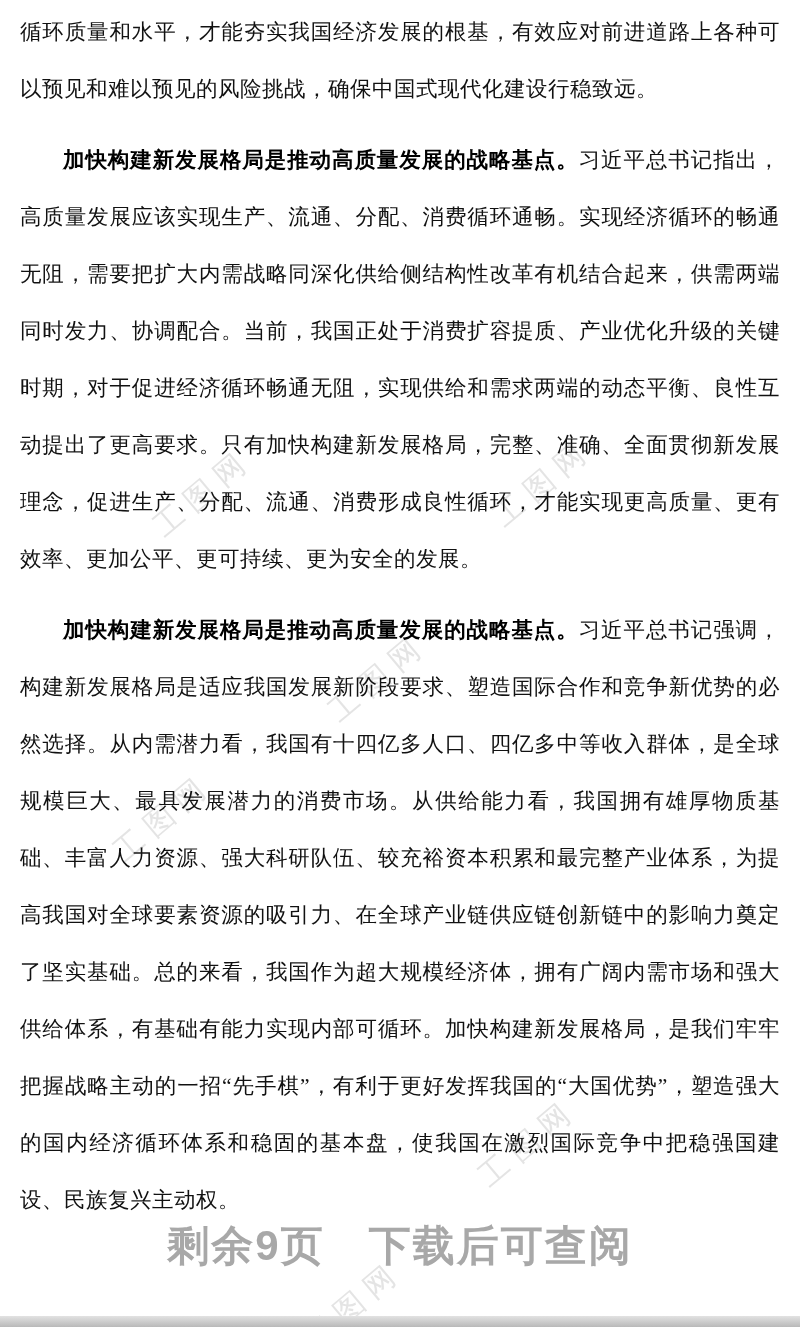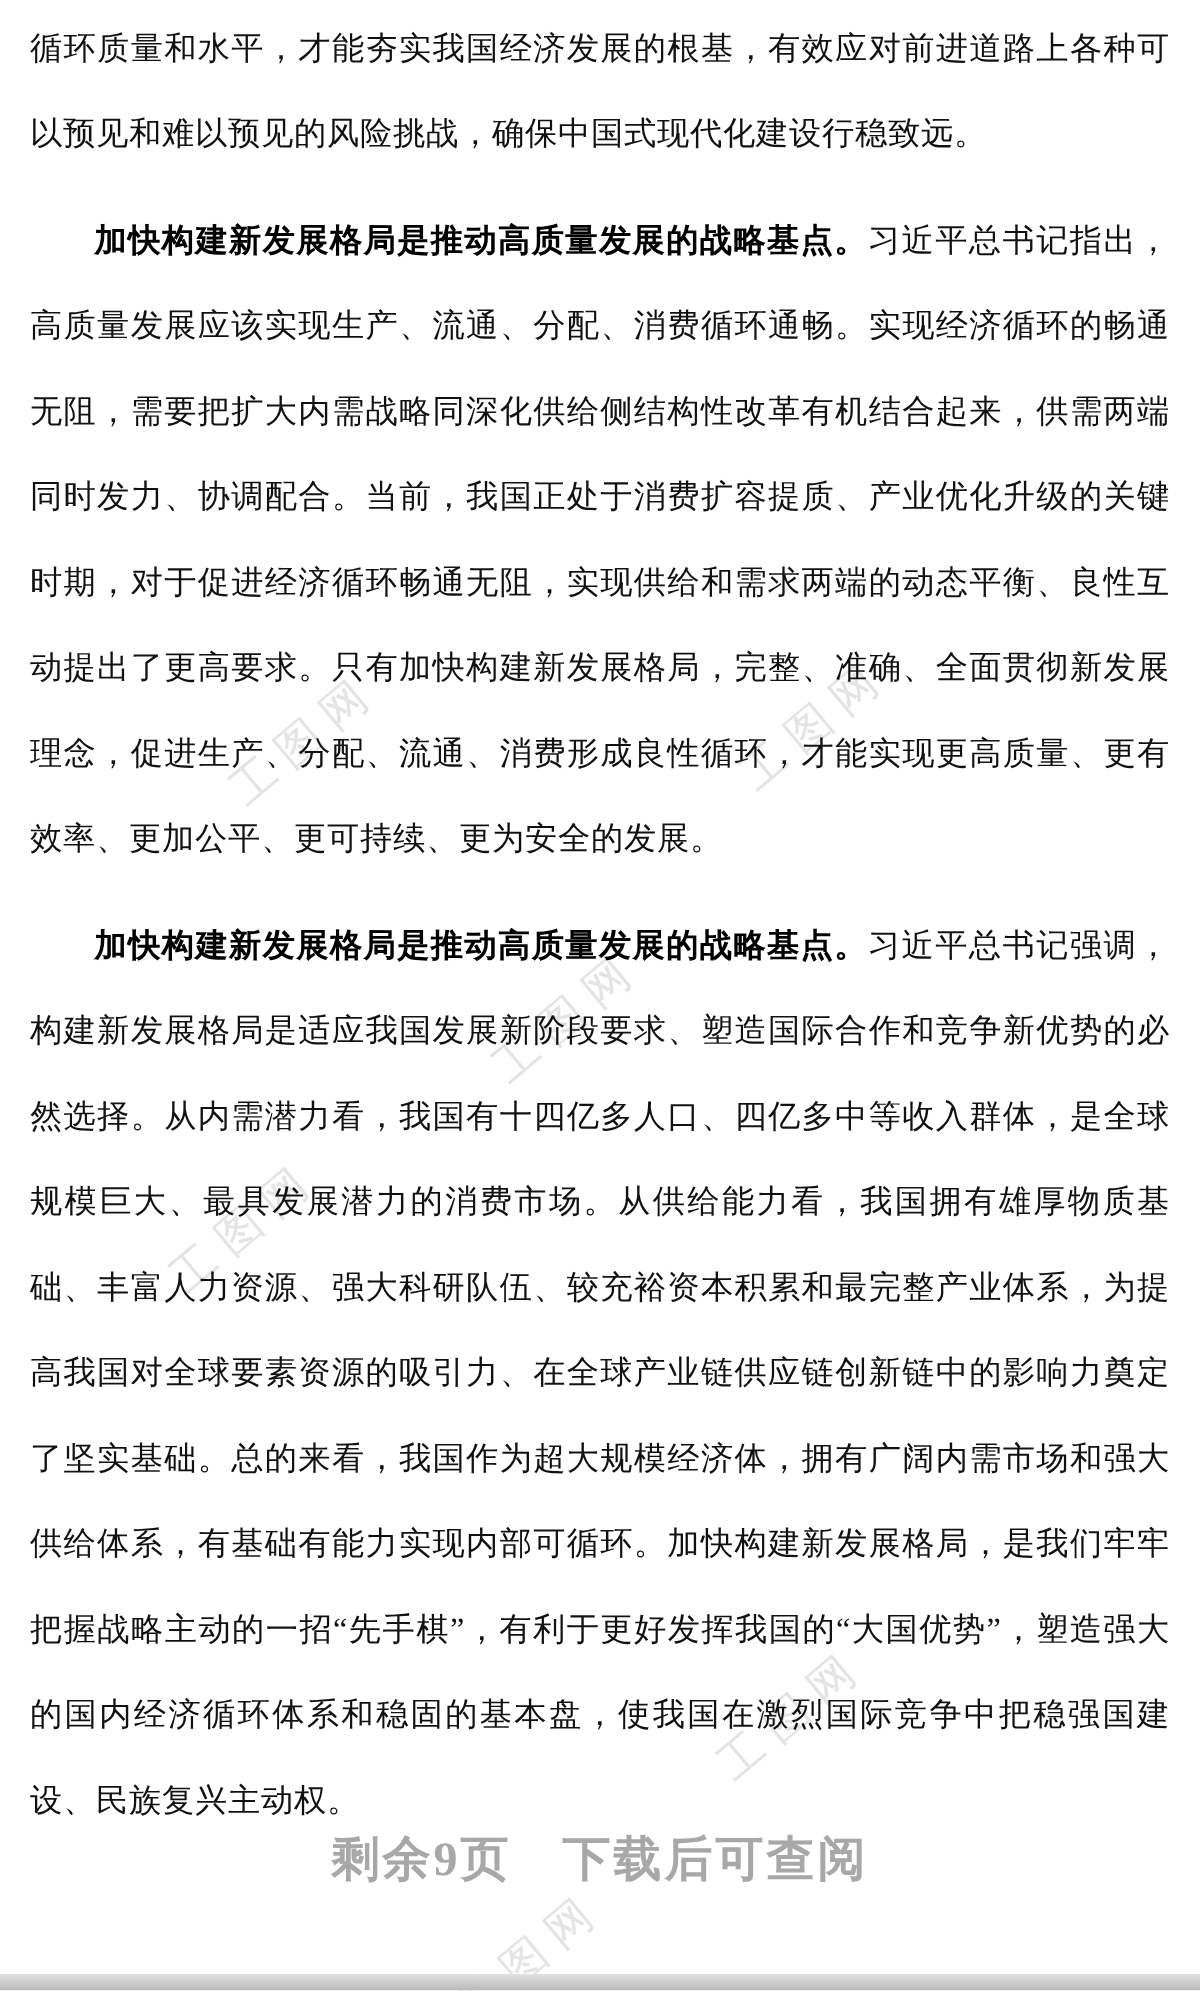--- a/index.html
+++ b/index.html
@@ -58,26 +58,26 @@
     .wm-3 { left: 320px; top: 700px; }
     .wm-4 { left: 105px; top: 840px; }
     .wm-5 { left: 470px; top: 1165px; }
     .wm-6 { left: 295px; top: 1327px; }
     .footer-note {
       position: absolute;
       left: 0;
       right: 0;
       top: 1218px;
       text-align: center;
-      font-size: 32px;
+      font-size: 42px;
       font-weight: bold;
       color: #a8a8a8;
       letter-spacing: 2px;
       z-index: 2;
-      font-family: Liberation Serif, serif;
+      font-family: Liberation Sans, sans-serif;
     }
     .page-edge {
       position: absolute;
       left: 0;
       right: 0;
       bottom: 0;
       height: 11px;
       background: linear-gradient(#e2e2e2, #b9b9b9);
       z-index: 3;
     }

